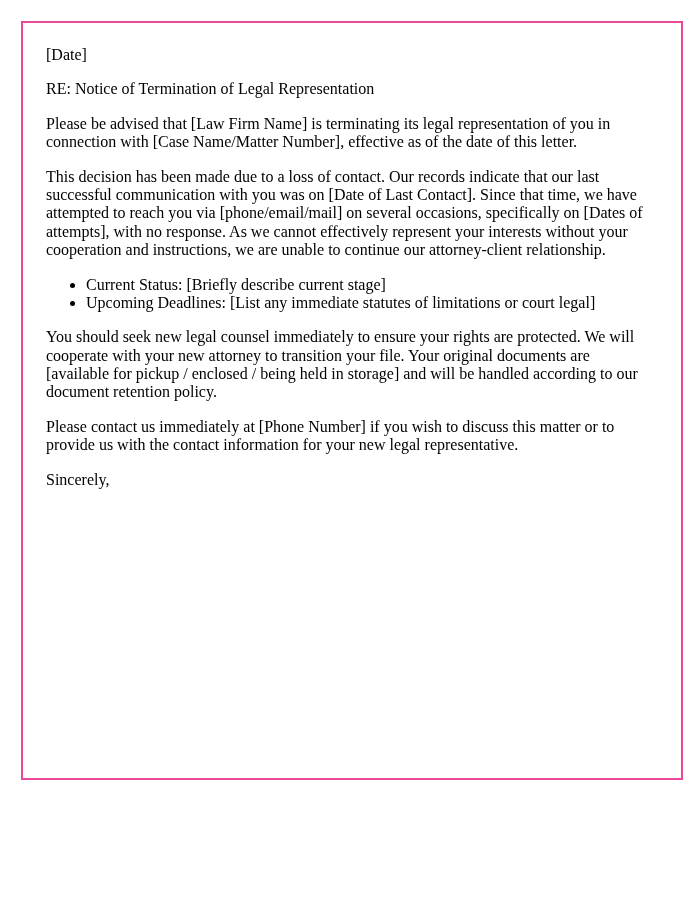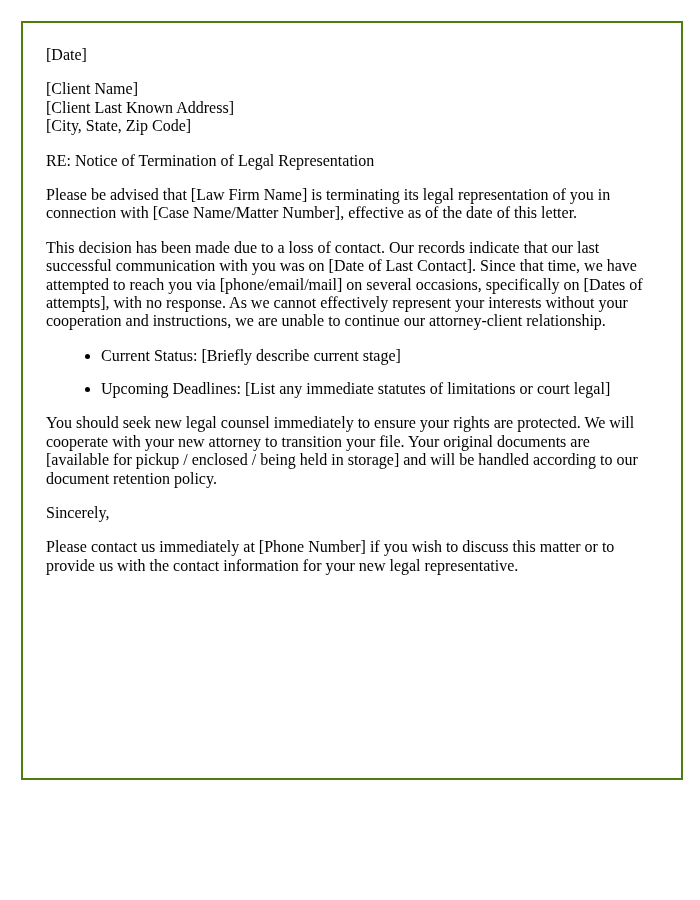--- a/index.html
+++ b/index.html
@@ -14,53 +14,50 @@
     line-height: 1.15;
     color: #000000;
   }
   .page {
     position: absolute;
     left: 21px;
     top: 21px;
     width: 662px;
     height: 759px;
     box-sizing: border-box;
-    border: 2px solid #4d7c0f;
+    border: 2px solid #ec4899;
     padding: 7px 25px 7px 23px;
     background: #ffffff;
   }
   .page p { margin: 16px 0; }
   .subject { font-weight: normal; }
   .page ul { margin: 16px 0; padding-left: 40px; }
-  .page li { margin: 15px; }
+  .page li { margin: 0; }
 </style>
 </head>
 <body>
 
 <div class="page">
 
   <p>[Date]</p>
 
-  <p><span>[Client Name]</span><br>
-  <span>[Client Last Known Address]</span><br>
-  <span>[City, State, Zip Code]</span></p>
 
   <p class="subject">RE: Notice of Termination of Legal Representation</p>
 
 
   <p>Please be advised that [Law Firm Name] is terminating its legal representation of you in connection with [Case Name/Matter Number], effective as of the date of this letter.</p>
 
   <p>This decision has been made due to a loss of contact. Our records indicate that our last successful communication with you was on [Date of Last Contact]. Since that time, we have attempted to reach you via [phone/email/mail] on several occasions, specifically on [Dates of attempts], with no response. As we cannot effectively represent your interests without your cooperation and instructions, we are unable to continue our attorney-client relationship.</p>
 
 
   <ul>
     <li>Current Status: [Briefly describe current stage]</li>
     <li>Upcoming Deadlines: [List any immediate statutes of limitations or court legal]</li>
   </ul>
 
   <p>You should seek new legal counsel immediately to ensure your rights are protected. We will cooperate with your new attorney to transition your file. Your original documents are [available for pickup / enclosed / being held in storage] and will be handled according to our document retention policy.</p>
 
+  <p>Please contact us immediately at [Phone Number] if you wish to discuss this matter or to provide us with the contact information for your new legal representative.</p>
+
   <p>Sincerely,</p>
-
-  <p>Please contact us immediately at [Phone Number] if you wish to discuss this matter or to provide us with the contact information for your new legal representative.</p>
 
 
 </div>
 
 </body></html>

